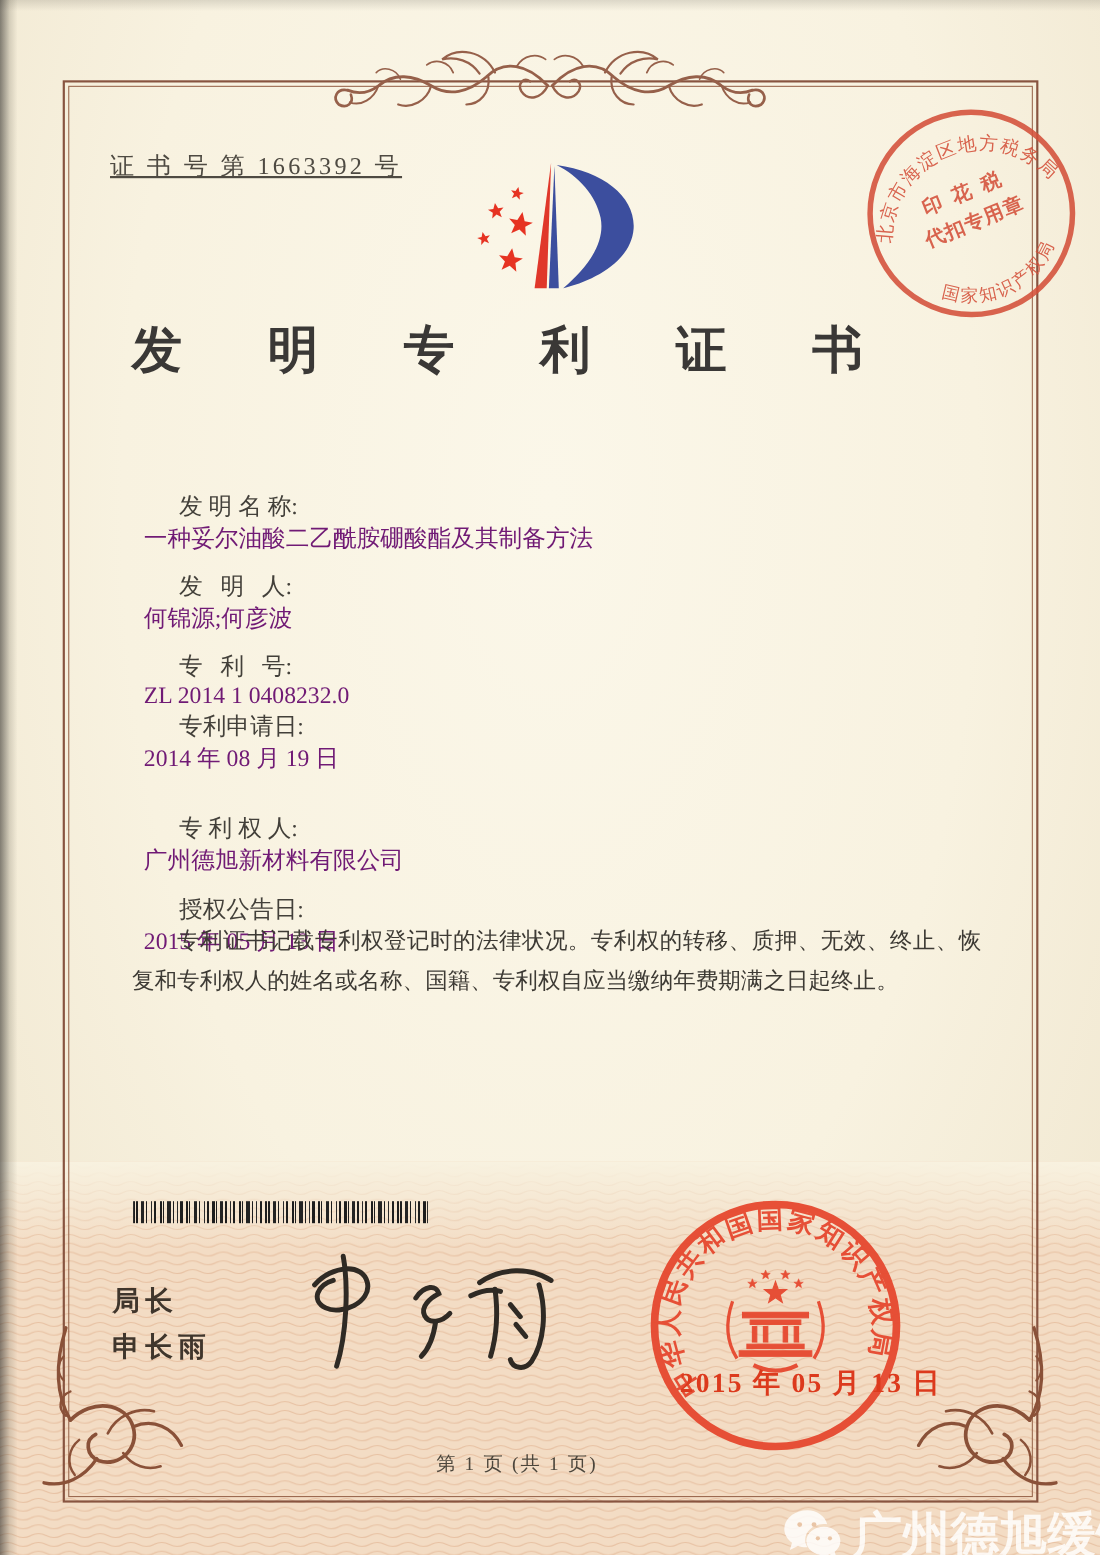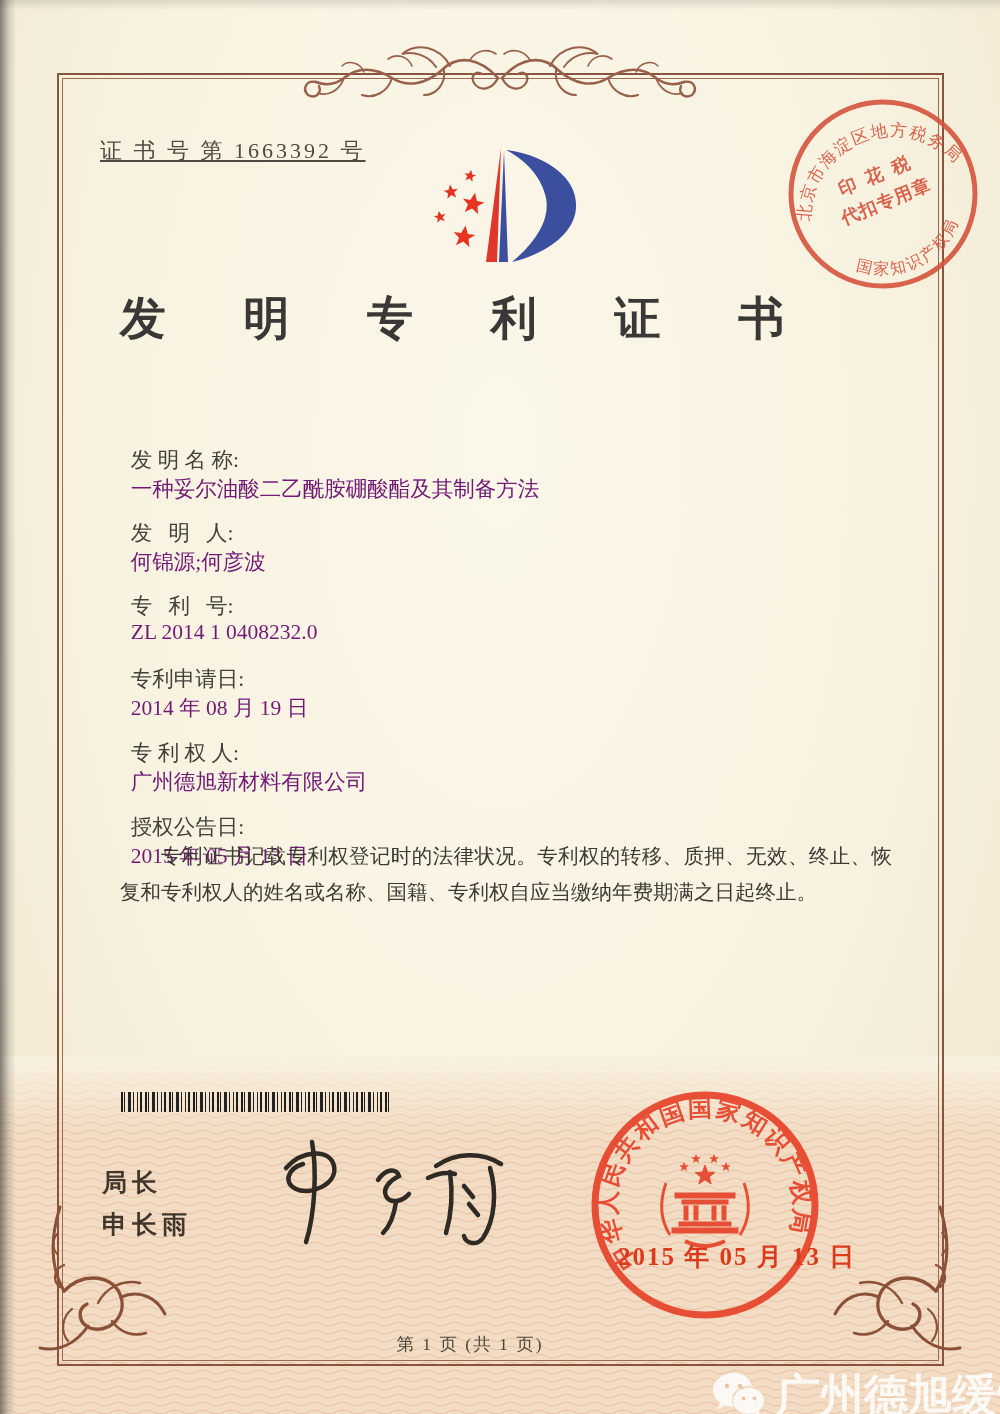--- a/index.html
+++ b/index.html
@@ -21,23 +21,23 @@
   
   .frame{left:57px;top:73px;width:883px;height:1289px;border:2px solid #885440;}
   .frame::before{content:"";position:absolute;inset:3px;border:1px solid #9c6a50;}
   
   .cert-no{left:100px;top:136px;font-size:22px;letter-spacing:3px;color:#4e4a42;white-space:pre;text-decoration:underline;}
   
   .title{left:0;top:288px;width:904px;text-align:center;font-size:46px;font-weight:600;
     color:#3a3836;letter-spacing:.72em;text-indent:.72em;}
   
   .row{left:120px;width:790px;font-size:21.5px;color:#43403a;white-space:pre;}
-  .row .lbl{display:inline-block;min-width:128px;white-space:pre;}
+  .row .lbl{display:inline-block;min-width:128px;white-space:pre;margin-left:32px;}
   .row .val{color:#701a75;}
-  .r0{top:420px}.r1{top:493px}.r2{top:566px}.r3{top:639px}.r4{top:713px}.r5{top:787px}
+  .r0{top:420px}.r1{top:493px}.r2{top:566px}.r3{top:620px}.r4{top:713px}.r5{top:787px}
   
   .body-text{left:120px;top:838px;width:772px;font-size:20.5px;line-height:36px;
     color:#3d3a34;text-align:justify;}
   .body-text p{margin:0;text-indent:2em;}
   
   .barcode{left:121px;top:1092px;width:268px;height:20px;
     background:repeating-linear-gradient(90deg,
       #1d1d1d 0 2px, rgba(0,0,0,0) 2px 3px,
       #1d1d1d 3px 4px, rgba(0,0,0,0) 4px 7px,
       #232323 7px 10px, rgba(0,0,0,0) 10px 12px,
@@ -46,21 +46,21 @@
       #1d1d1d 19px 21px, rgba(0,0,0,0) 21px 24px);}
   
   .official{left:102px;font-family:"Liberation Sans","DejaVu Sans",sans-serif;
     font-size:25px;font-weight:600;letter-spacing:5px;color:#40362c;}
   .o-title{top:1166px}.o-name{top:1208px}
   
   .seal-date{left:618px;top:1240px;font-size:25px;font-weight:700;letter-spacing:2px;
     color:#dc3a1d;white-space:pre;}
   
   .footer{left:120px;top:1318px;width:700px;text-align:center;font-size:17.5px;
-    letter-spacing:2px;color:#4c463c;white-space:pre;margin-top:14px;}
+    letter-spacing:2px;color:#4c463c;white-space:pre;}
   
   .watermark{left:712px;top:1366px;display:flex;align-items:center;gap:8px;
     color:rgba(255,255,255,.82);font-family:"Liberation Sans","DejaVu Sans",sans-serif;
     font-size:44px;font-weight:600;white-space:nowrap;}
   svg{display:block;overflow:visible;}
   text{font-family:"Liberation Serif","DejaVu Serif",serif;}
 </style>
 </head>
 <body>
 

